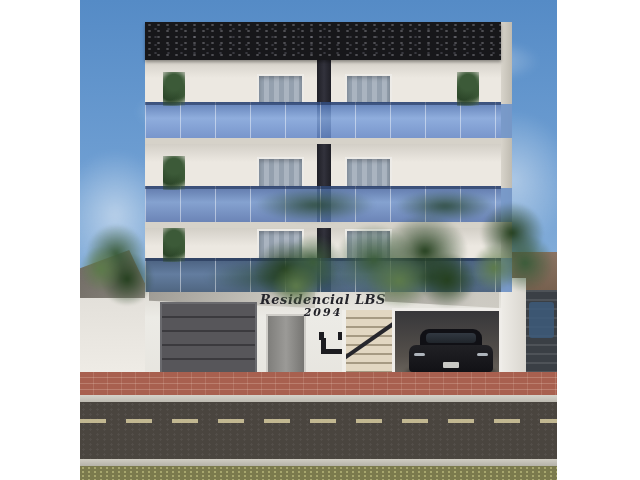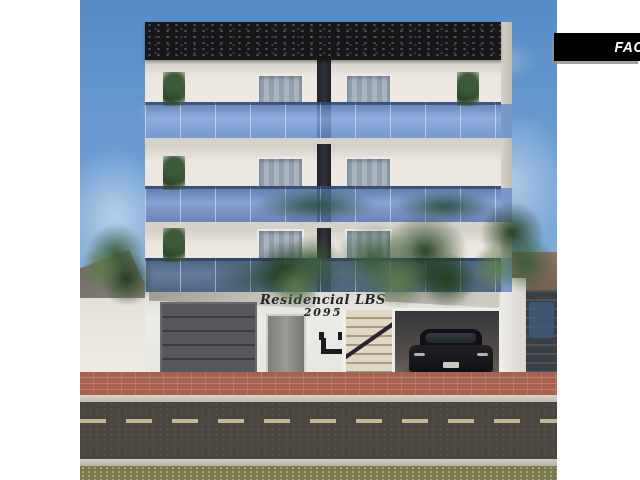--- a/index.html
+++ b/index.html
@@ -162,21 +162,21 @@
       <div class="plant" style="left:18px;top:134px;"></div>
       <div class="plant" style="left:18px;top:206px;"></div>
 
       <div class="ground">
         <div class="eave el"></div>
         <div class="eave er"></div>
         <div class="garage-door-left"></div>
         <div class="entry-door"></div>
         <div class="sign">
           <div class="l1">Residencial LBS</div>
-          <div class="l2">2095</div>
+          <div class="l2">2094</div>
         </div>
         <div class="emblem">
           <div class="tick"></div>
           <div class="tick2"></div>
           <div class="u"></div>
         </div>
         <div class="stairs">
           <div class="handrail"></div>
         </div>
         <div class="garage-right">
@@ -217,17 +217,14 @@
       <div class="blob g3" style="left:34px;top:40px;width:66px;height:54px;"></div>
       <div class="blob g2" style="left:86px;top:38px;width:58px;height:56px;"></div>
     </div>
     <div class="tree" style="left:392px;top:200px;width:85px;height:105px;">
       <div class="blob g2" style="left:8px;top:2px;width:64px;height:62px;"></div>
       <div class="blob g1" style="left:24px;top:34px;width:58px;height:58px;"></div>
       <div class="blob g3" style="left:0px;top:44px;width:44px;height:48px;"></div>
     </div>
   </div>
 
-  <div class="banner">
-    <span>FAC</span>
-  </div>
 
 </div>
 
 </body></html>

